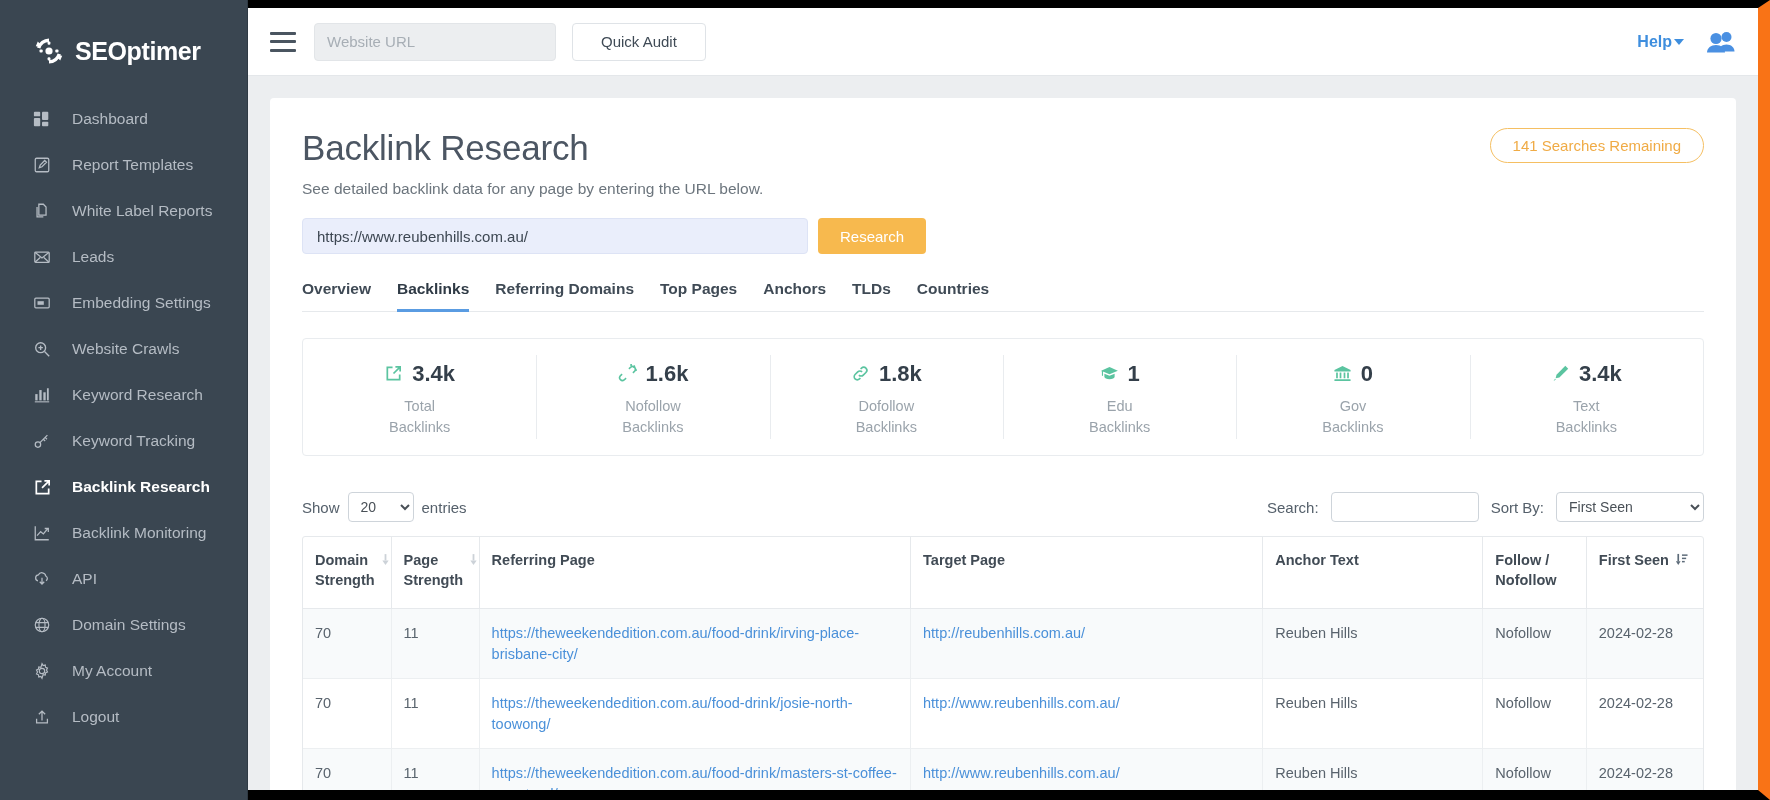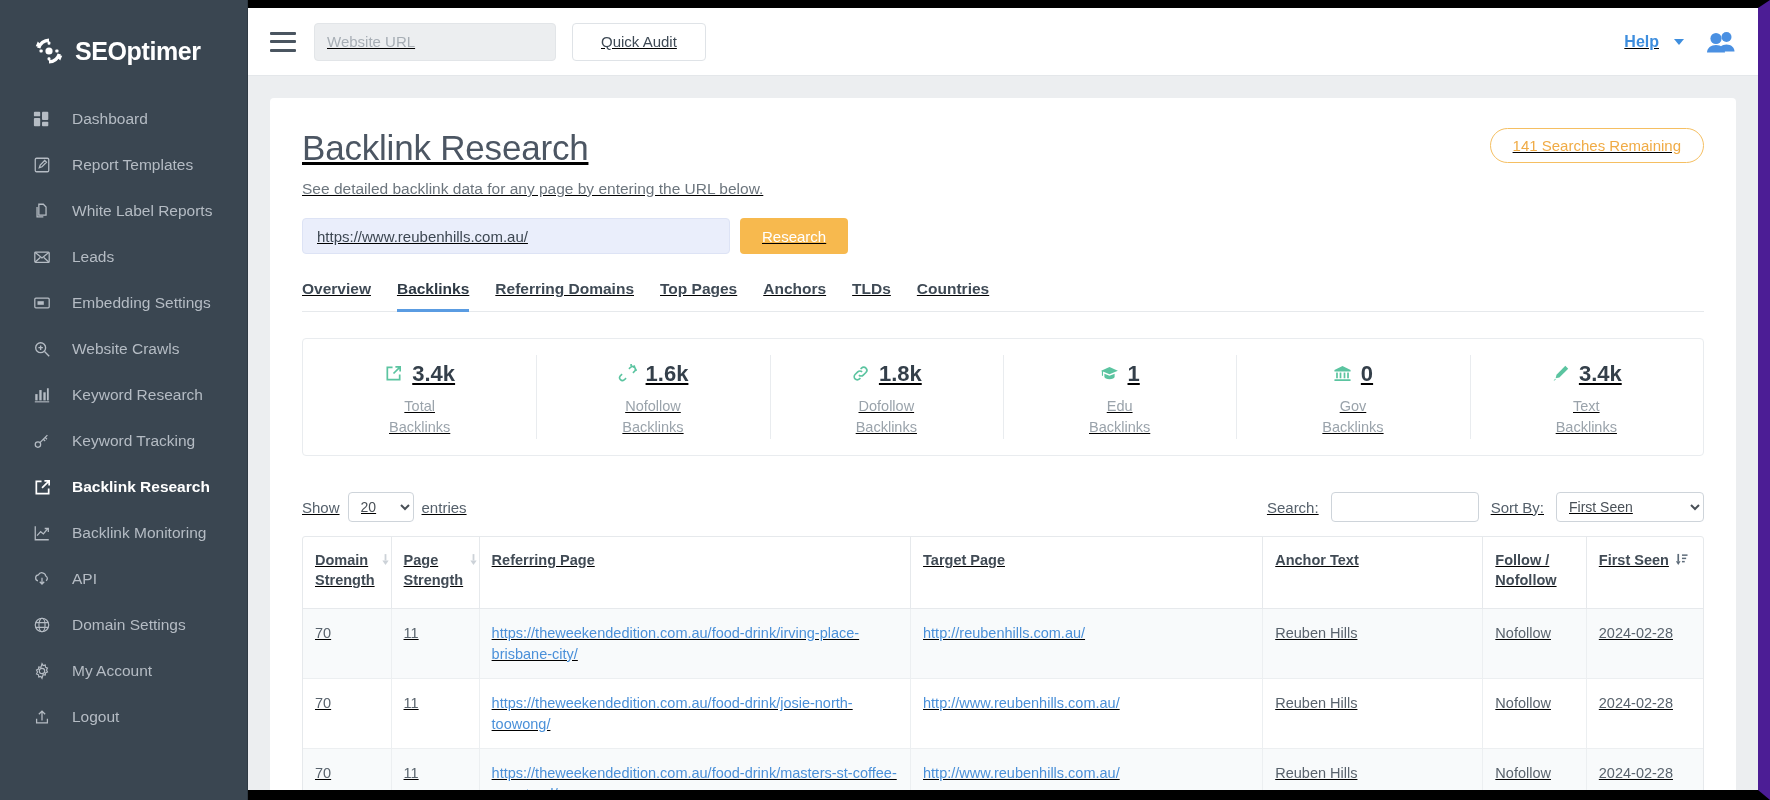--- a/index.html
+++ b/index.html
@@ -73,23 +73,22 @@
 
   
   .right {
     flex: 1 1 auto;
     height: 800px;
     display: flex;
     flex-direction: column;
     background: #eceef0;
     position: relative;
     border-top: 8px solid #000;
-    border-right: 12px solid #4c1d95;
+    border-right: 12px solid #f97316;
     border-bottom: 10px solid #000;
-    text-decoration: underline;
   }
   .topbar {
     height: 68px;
     flex: 0 0 68px;
     background: #ffffff;
     display: flex;
     align-items: center;
     padding: 0 22px 0 22px;
     border-bottom: 1px solid #e4e7ea;
   }
@@ -128,21 +127,21 @@
     display: flex;
     align-items: center;
     gap: 22px;
   }
   .help-link {
     color: #3e8ede;
     font-size: 16px;
     font-weight: bold;
     display: flex;
     align-items: center;
-    gap: 15px;
+    gap: 2px;
     cursor: pointer;
   }
   .caret-down {
     width: 0; height: 0;
     border-left: 5px solid transparent;
     border-right: 5px solid transparent;
     border-top: 6px solid #3e8ede;
   }
   .people-icon { color: #4a90e2; display: flex; cursor: pointer; }
 
@@ -176,21 +175,21 @@
     white-space: nowrap;
     cursor: pointer;
   }
   .page-sub {
     margin-top: 12px;
     font-size: 15.5px;
     color: #6c757d;
   }
   .search-row { margin-top: 20px; display: flex; align-items: center; }
   .research-input {
-    width: 428px; height: 36px;
+    width: 506px; height: 36px;
     background: #eaeefb;
     border: 1px solid #dde3f5;
     border-radius: 4px;
     padding: 0 14px;
     font-size: 15px;
     color: #3d4752;
     font-family: "Liberation Sans", sans-serif;
   }
   .research-btn {
     margin-left: 10px;

